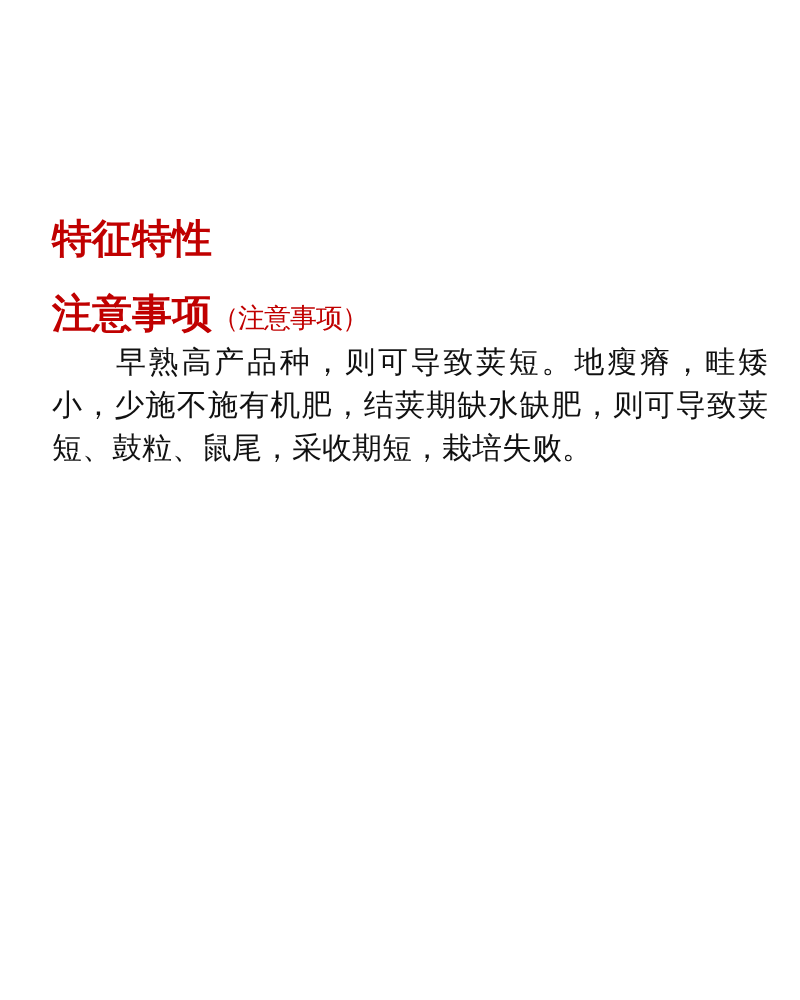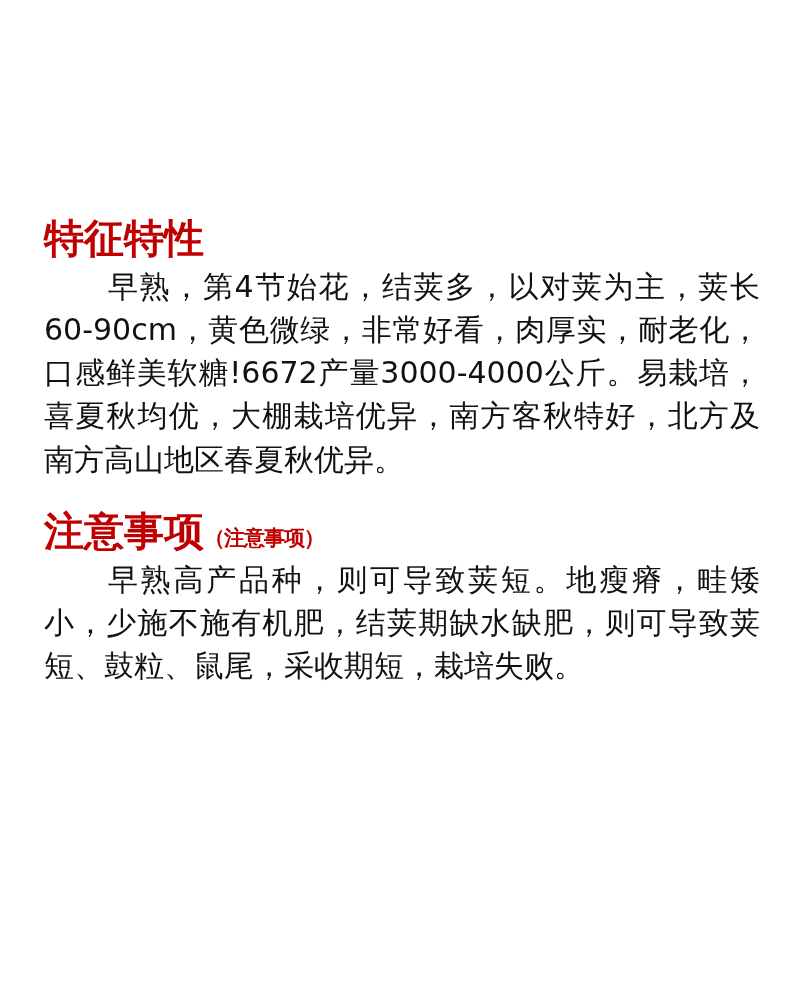--- a/index.html
+++ b/index.html
@@ -10,21 +10,21 @@
   body {
     width: 800px;
     height: 1000px;
     font-family: "DejaVu Sans", "Liberation Sans", sans-serif;
     color: #1a1a1a;
     position: relative;
     overflow: hidden;
   }
   .page {
     position: absolute;
-    left: 0;
+    left: 8px;
     top: 0;
     width: 776px;
     height: 1000px;
     background: #ffffff;
   }
   .content {
     position: absolute;
     left: 44px;
     top: 214px;
     width: 716px;
@@ -35,22 +35,22 @@
   .heading {
     color: #c00000;
     font-weight: bold;
     font-size: 40px;
     line-height: 1.22;
     letter-spacing: 0px;
     margin: 0 0 2px 0;
     white-space: nowrap;
   }
   .heading .sub {
-    font-size: 21px;
-    font-weight: bold;
+    font-size: 27px;
+    font-weight: normal;
     letter-spacing: -1px;
   }
   .body-text {
     font-size: 30px;
     line-height: 1.44;
     color: #111111;
     text-align: justify;
     text-justify: inter-ideograph;
     margin: 0;
     letter-spacing: 0px;
@@ -63,21 +63,20 @@
 </head>
 <body>
 
 <div class="page">
   <div class="content">
 
     <div class="section">
       <h2 class="heading">
         <span>特征特性</span><span class="sub"></span>
       </h2>
-      <p class="body-text indent">早熟，第4节始花，结荚多，以对荚为主，荚长60-90cm，黄色微绿，非常好看，肉厚实，耐老化，口感鲜美软糖!6672产量3000-4000公斤。易栽培，喜夏秋均优，大棚栽培优异，南方客秋特好，北方及南方高山地区春夏秋优异。</p>
     </div>
 
     <div class="gap-1"></div>
 
     <div class="section">
       <h2 class="heading">
         <span>注意事项</span><span class="sub">（注意事项）</span>
       </h2>
       <p class="body-text indent">早熟高产品种，则可导致荚短。地瘦瘠，畦矮小，少施不施有机肥，结荚期缺水缺肥，则可导致荚短、鼓粒、鼠尾，采收期短，栽培失败。</p>
     </div>

